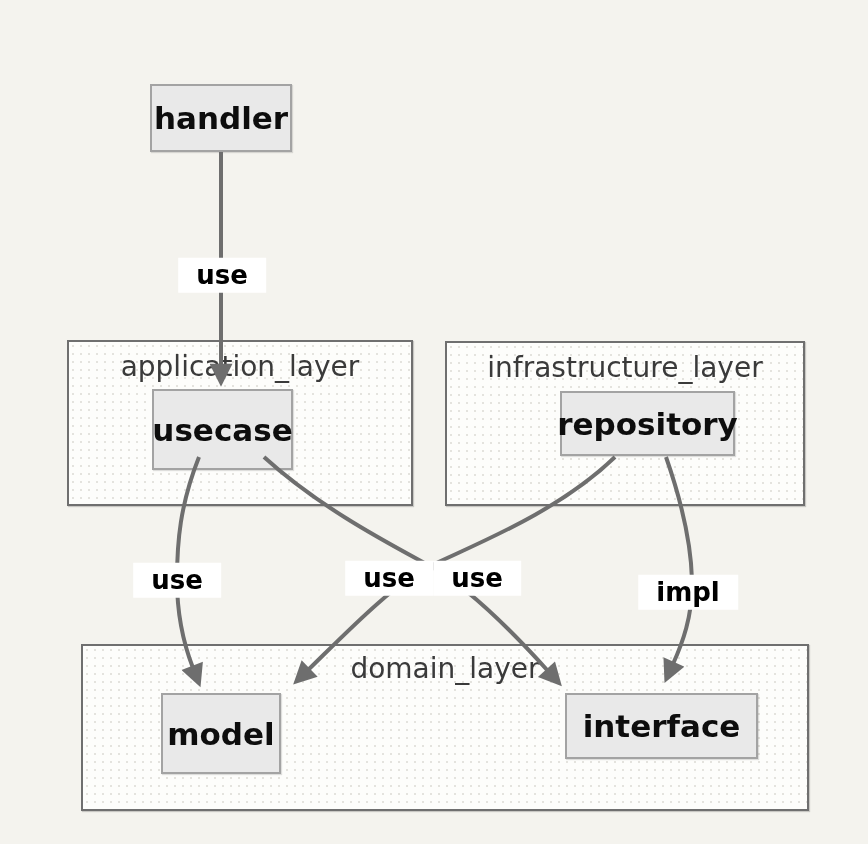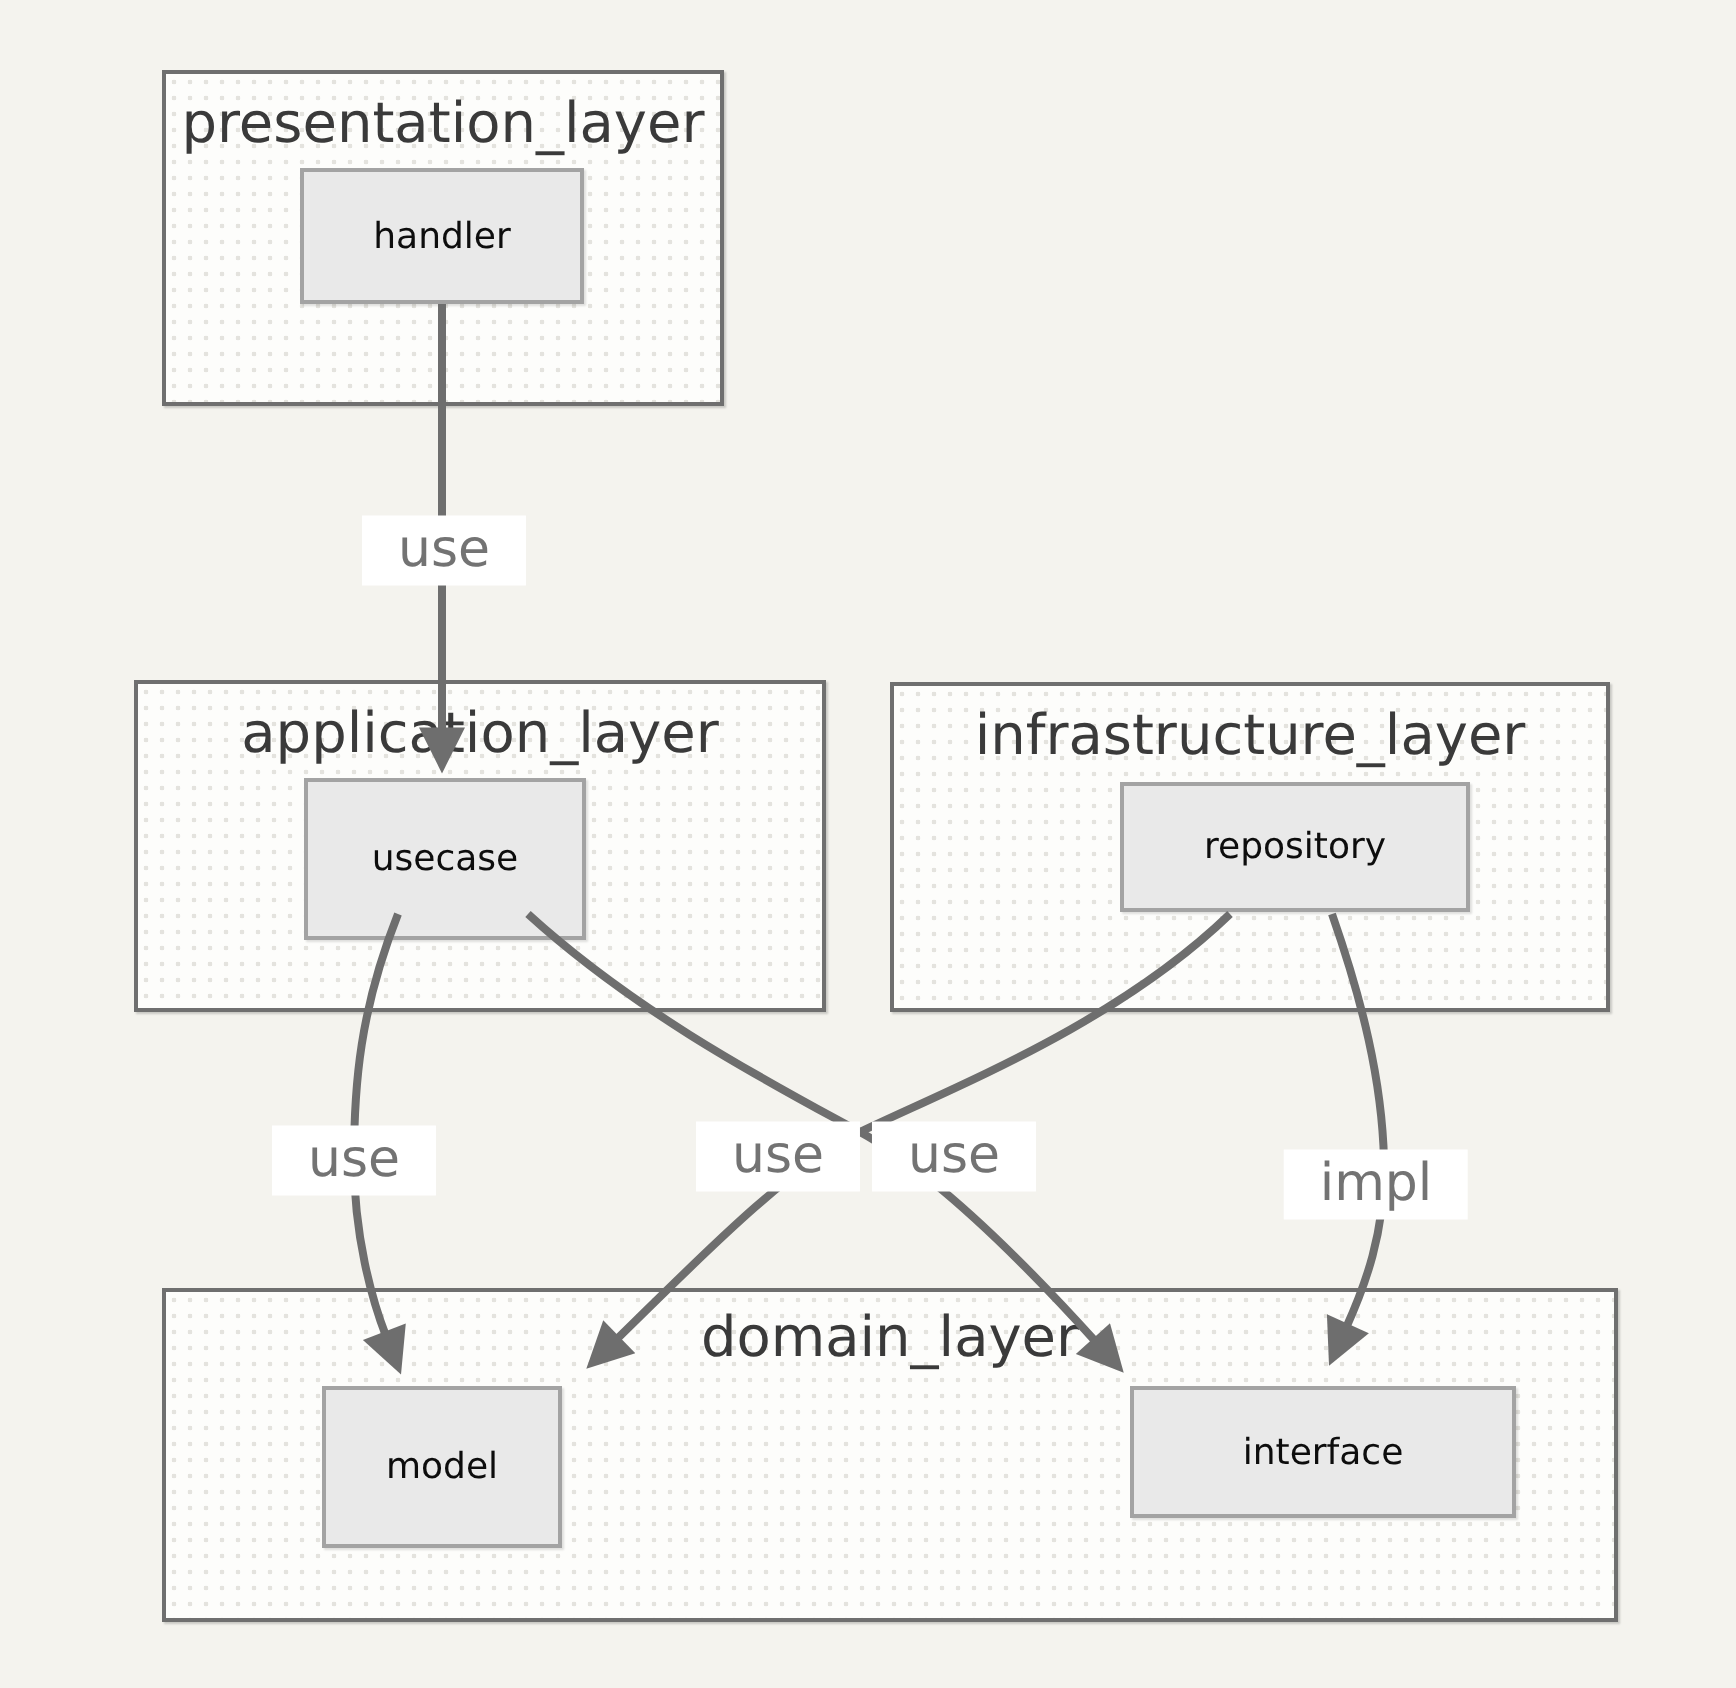--- a/index.html
+++ b/index.html
@@ -28,41 +28,38 @@
   }
   .node{
     position:absolute;
     background:var(--node_fill,#e9e9e9);
     border:2px solid var(--node_border,#a3a3a3);
     box-shadow:1px 1px 1px rgba(0,0,0,0.12);
     box-sizing:border-box;
     display:flex;align-items:center;justify-content:center;
   }
   .node-label{
-    font-size:18px;color:var(--node_text,#0d0d0d);white-space:nowrap;
+    font-size:31px;color:var(--node_text,#0d0d0d);white-space:nowrap;font-weight:bold;
   }
   svg#edges{position:absolute;left:0;top:0;pointer-events:none;}
   .edge{fill:none;stroke:var(--edge,#6e6e6e);stroke-width:4;}
   .arrowhead{fill:var(--edge,#6e6e6e);}
   .edge-label{
     position:absolute;transform:translate(-50%,-50%);
     background:#ffffff;
     padding:1px 18px;
     font-size:26px;line-height:1.25;
-    color:#737373;white-space:nowrap;
+    color:#000000;white-space:nowrap;font-weight:bold;
   }
 </style>
 </head>
 <body>
 
 <div id="canvas">
 
-  <div class="cluster" style="left:81px;top:35px;width:281px;height:168px">
-    <div class="cluster-label">presentation_layer</div>
-  </div>
 
   <div class="cluster" style="left:67px;top:340px;width:346px;height:166px">
     <div class="cluster-label">application_layer</div>
   </div>
 
   <div class="cluster" style="left:445px;top:341px;width:360px;height:165px">
     <div class="cluster-label">infrastructure_layer</div>
   </div>
 
   <div class="cluster" style="left:81px;top:644px;width:728px;height:167px">

